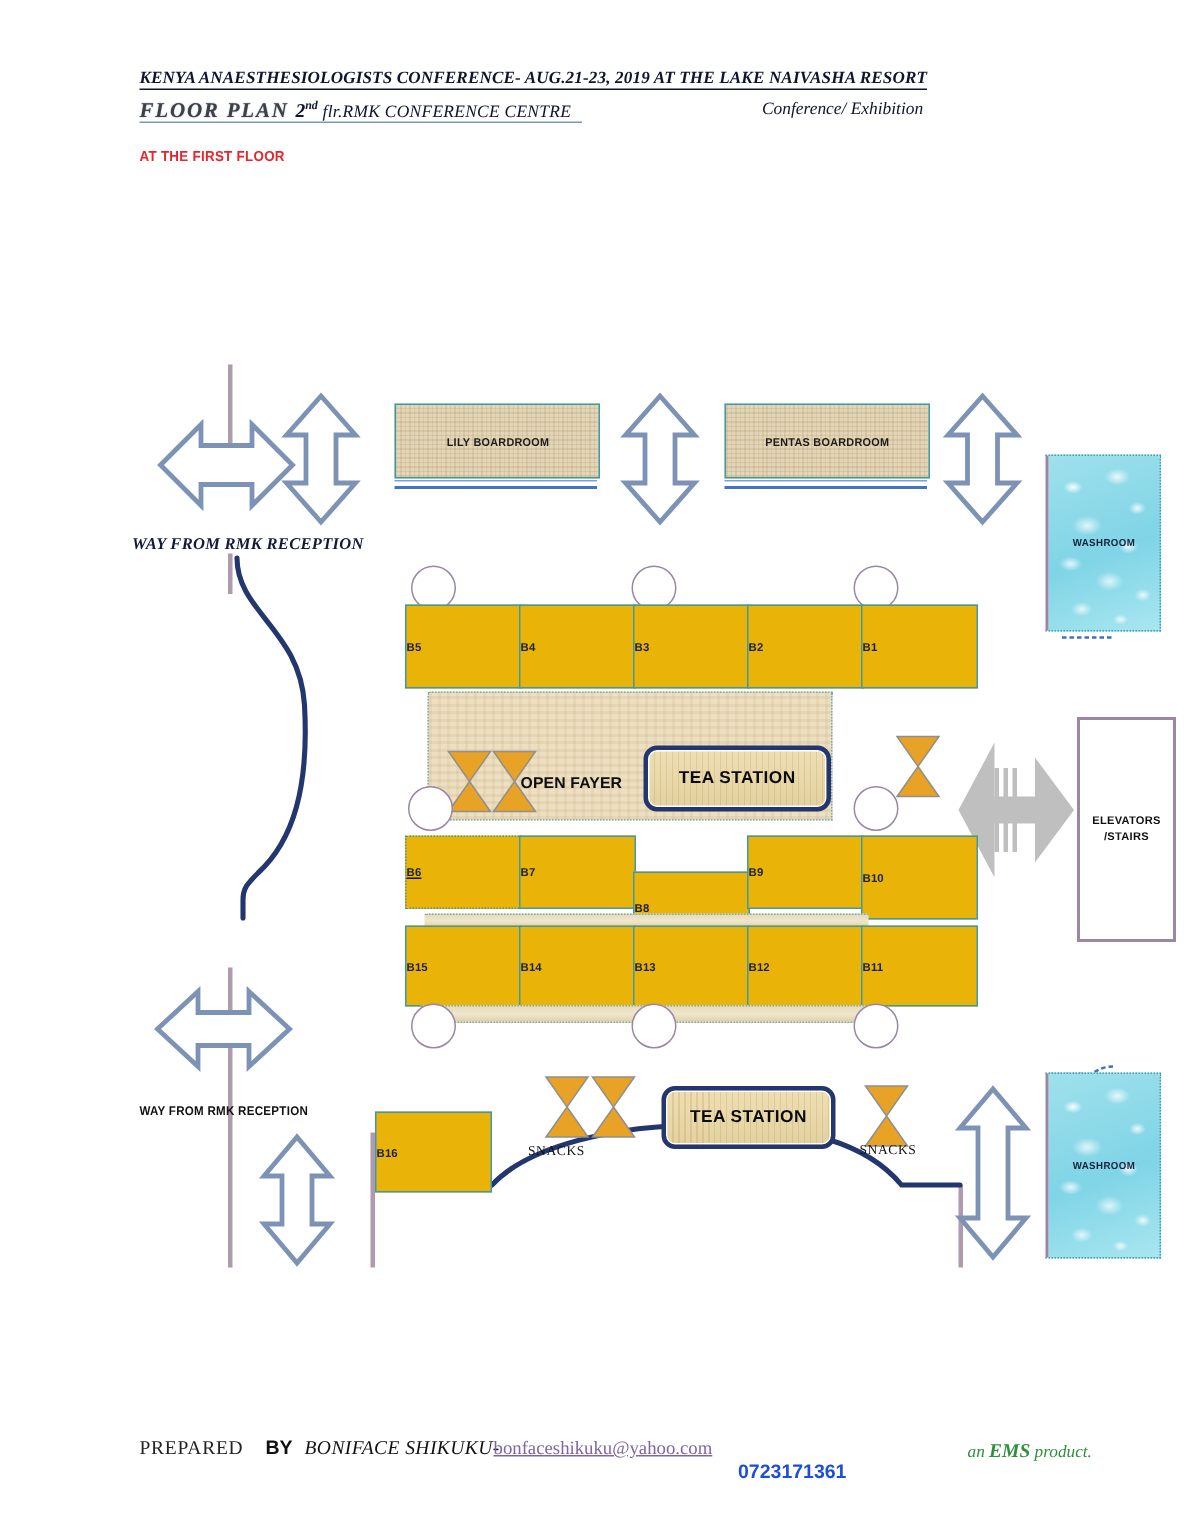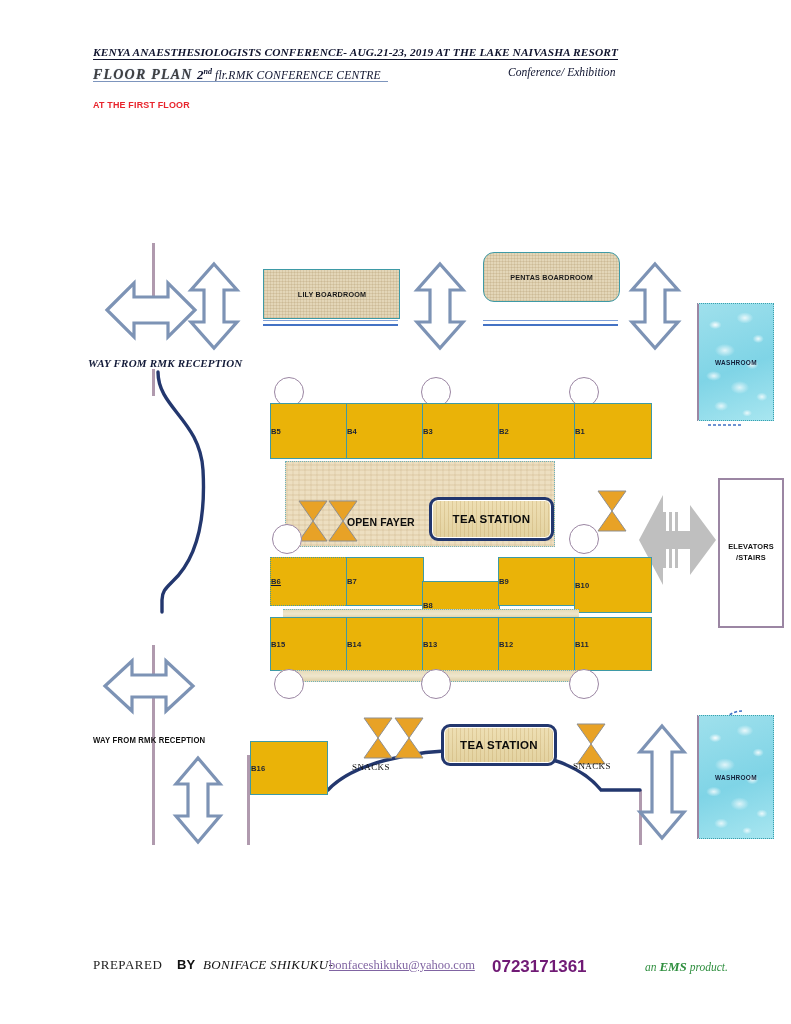--- a/index.html
+++ b/index.html
@@ -28,21 +28,21 @@
 
   
   #footer{left:93px;top:957px;width:660px;height:22px;}
   .ft{position:absolute;white-space:nowrap;}
   .ft-prepared{left:0;top:0;font-family:"Liberation Serif", serif;font-size:13px;letter-spacing:.5px;color:#222;}
   .ft-by{left:84px;top:0;font-size:13px;font-weight:bold;color:#111;}
   .ft-name{left:110px;top:0;font-family:"Liberation Serif", serif;font-style:italic;
            font-size:13px;letter-spacing:.3px;color:#111;}
   .ft-mail{left:224px;top:1px;font-family:"Liberation Serif", serif;font-size:12.5px;
            color:#8064a2;text-decoration:underline;padding-left:12px;}
-  .ft-phone{left:399px;top:0;font-size:17px;font-weight:bold;color:#701a75;}
+  .ft-phone{left:399px;top:16px;font-size:13px;font-weight:bold;color:#1d4ed8;}
   .ft-ems{left:552px;top:2px;font-family:"Liberation Serif", serif;font-style:italic;
           font-size:11.5px;color:#2f8f3f;}
   .ft-ems b{font-size:13px;}
 
   
   .boardroom{border:1.4px solid #3e9aa6;
     background:
       repeating-linear-gradient(0deg, rgba(168,142,96,.22) 0 1px, transparent 1px 3px),
       repeating-linear-gradient(90deg, rgba(168,142,96,.20) 0 1px, transparent 1px 3px),
       #e3d6b8;
@@ -172,21 +172,21 @@
       <path d="M700,716 L728,716"></path>
     </g>
   </svg>
 
   <div class="abs boardroom" style="left:263px;top:269px;width:135px;height:48px;justify-content:center;">
     <span>LILY BOARDROOM</span>
   </div>
   <div class="br-under" style="left:263px;top:324px;width:135px;"></div>
   <div class="br-under2" style="left:263px;top:320px;width:135px;"></div>
 
-  <div class="abs boardroom" style="left:483px;top:252px;width:135px;height:48px;border-radius:11px;">
+  <div class="abs boardroom" style="left:483px;top:269px;width:135px;height:48px;">
     <span>PENTAS BOARDROOM</span>
   </div>
   <div class="br-under" style="left:483px;top:324px;width:135px;"></div>
   <div class="br-under2" style="left:483px;top:320px;width:135px;"></div>
 
   <div class="waytxt italic" style="left:88px;top:357px;">WAY FROM RMK RECEPTION</div>
   <div class="waytxt plain" style="left:93px;top:735px;">WAY FROM RMK RECEPTION</div>
 
   <div class="tbl-circle" style="left:274px;top:377px;width:28px;height:28px;"></div>
   <div class="tbl-circle" style="left:421px;top:377px;width:28px;height:28px;"></div>

